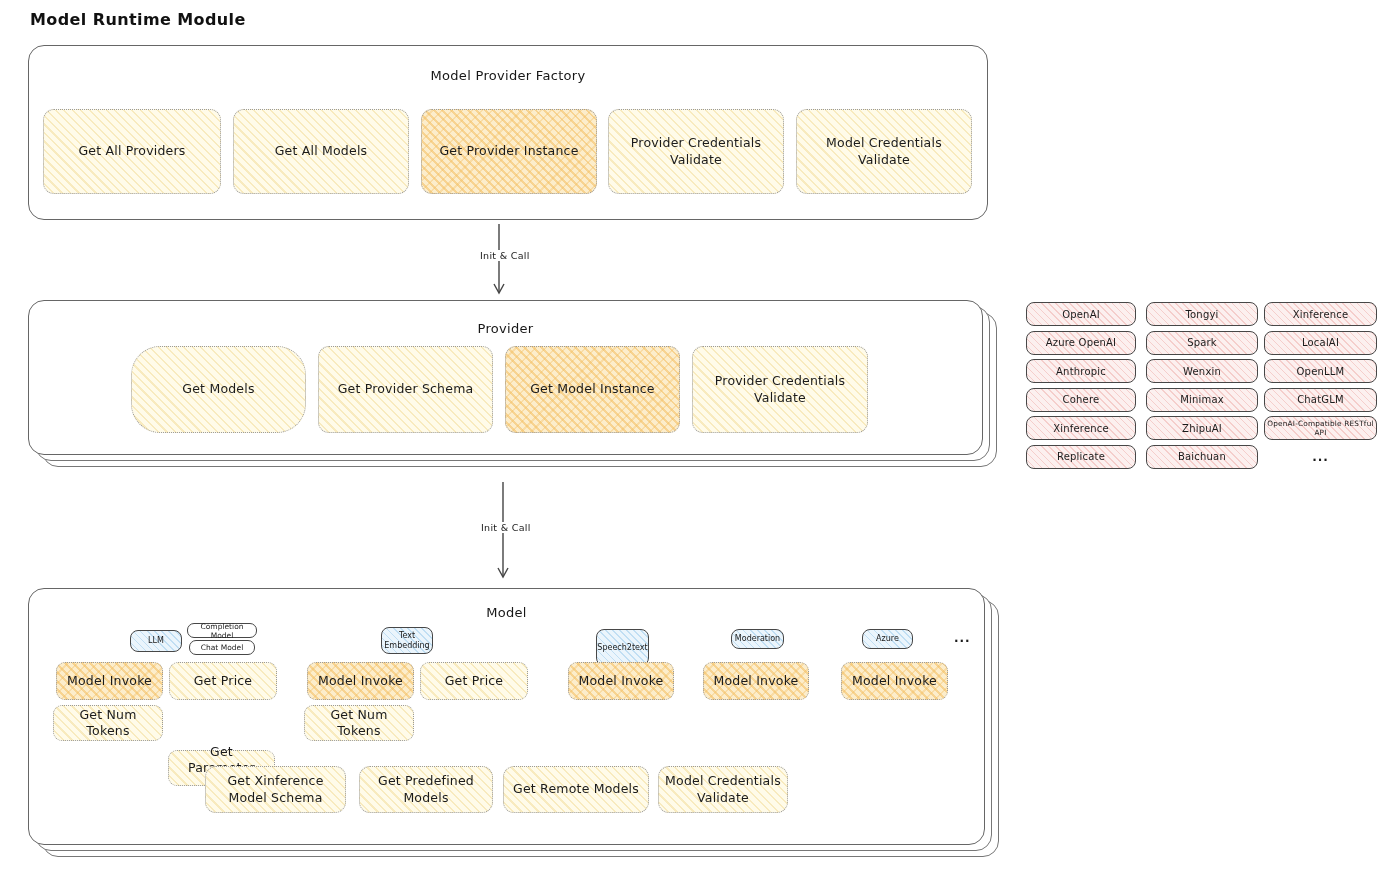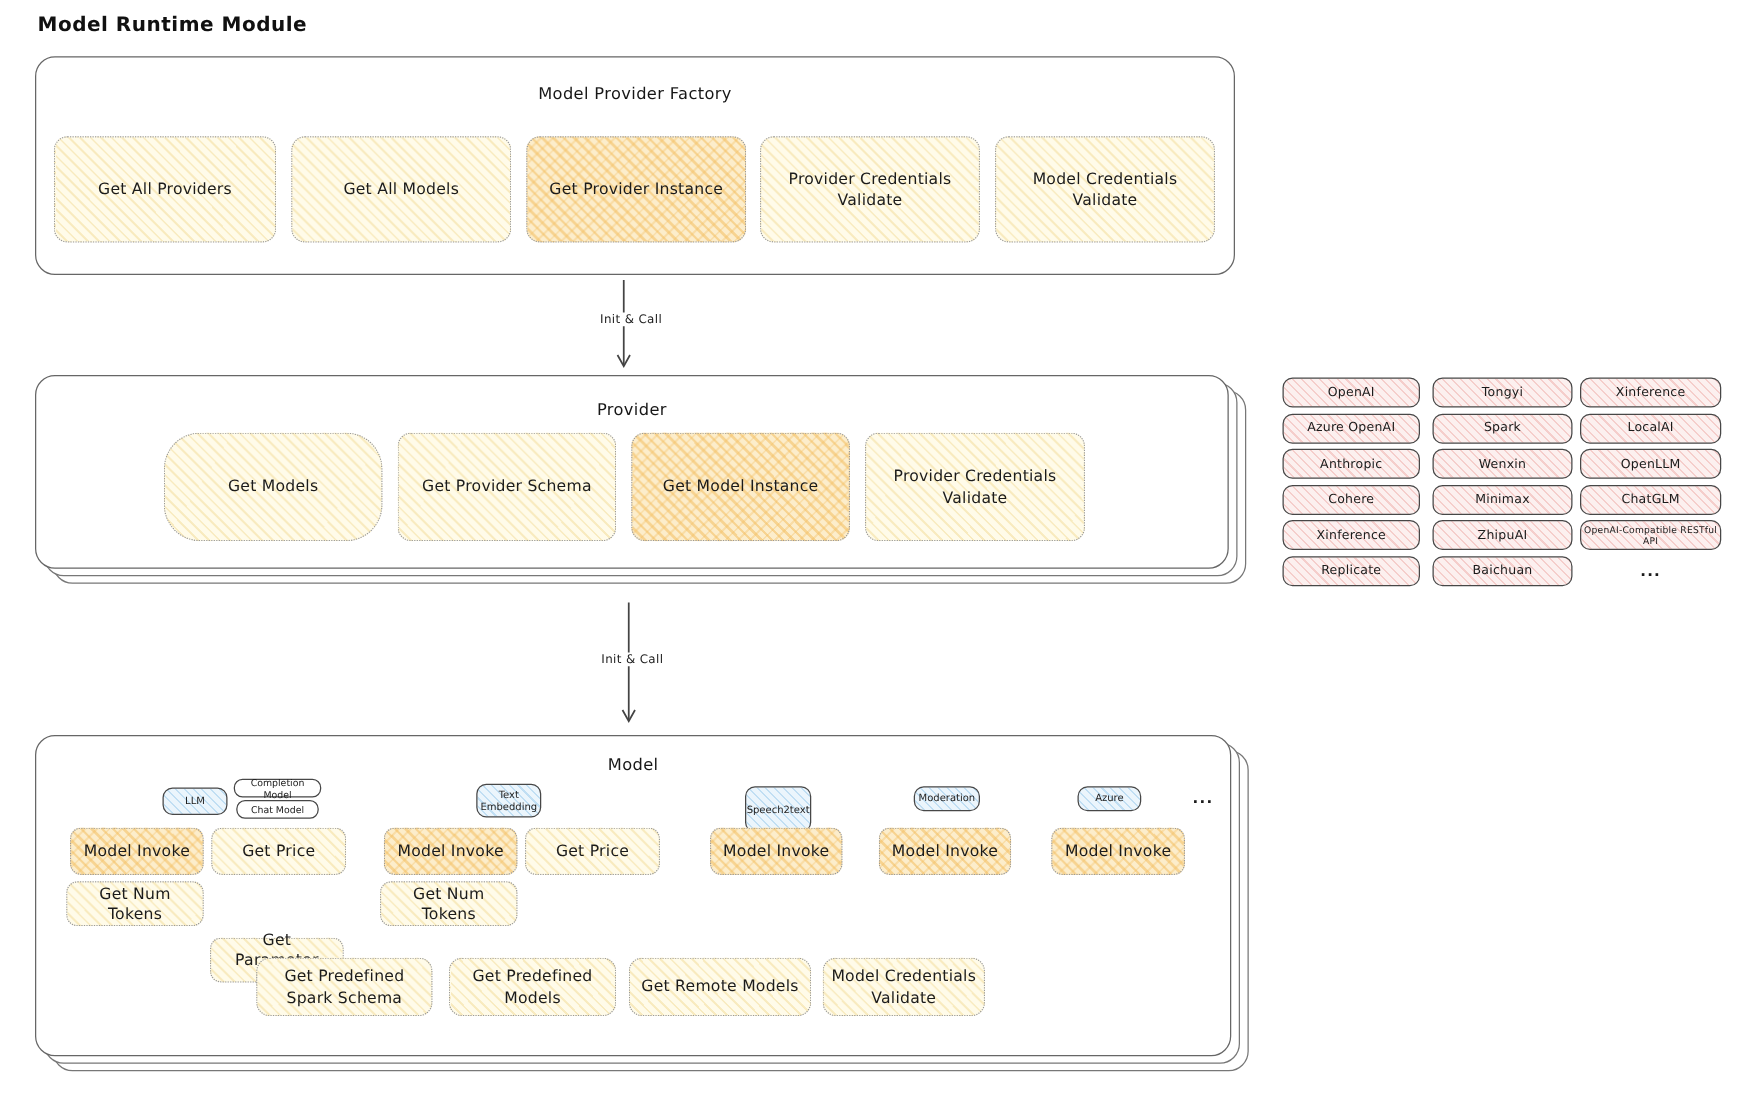--- a/index.html
+++ b/index.html
@@ -161,19 +161,19 @@
     <div class="fbox orange" style="left:278px;top:73px;width:107px;height:38px;border-radius:9px;">Model Invoke</div>
     <div class="fbox yellow" style="left:391px;top:73px;width:108px;height:38px;border-radius:9px;">Get Price</div>
     <div class="fbox orange" style="left:539px;top:73px;width:106px;height:38px;border-radius:9px;">Model Invoke</div>
     <div class="fbox orange" style="left:674px;top:73px;width:106px;height:38px;border-radius:9px;">Model Invoke</div>
     <div class="fbox orange" style="left:812px;top:73px;width:107px;height:38px;border-radius:9px;">Model Invoke</div>
 
     <div class="fbox yellow" style="left:24px;top:116px;width:110px;height:36px;border-radius:9px;">Get Num Tokens</div>
     <div class="fbox yellow" style="left:139px;top:116px;width:107px;height:36px;border-radius:9px;margin-top:45px;">Get Parameter Rules</div>
     <div class="fbox yellow" style="left:275px;top:116px;width:110px;height:36px;border-radius:9px;">Get Num Tokens</div>
 
-    <div class="fbox yellow" style="left:176px;top:177px;width:141px;height:47px;">Get Predefined Spark Schema</div>
+    <div class="fbox yellow" style="left:176px;top:177px;width:141px;height:47px;">Get Xinference Model Schema</div>
     <div class="fbox yellow" style="left:330px;top:177px;width:134px;height:47px;">Get Predefined Models</div>
     <div class="fbox yellow" style="left:474px;top:177px;width:146px;height:47px;">Get Remote Models</div>
     <div class="fbox yellow" style="left:629px;top:177px;width:130px;height:47px;">Model Credentials Validate</div>
   </div>
 
 </div>
 
 </body></html>

